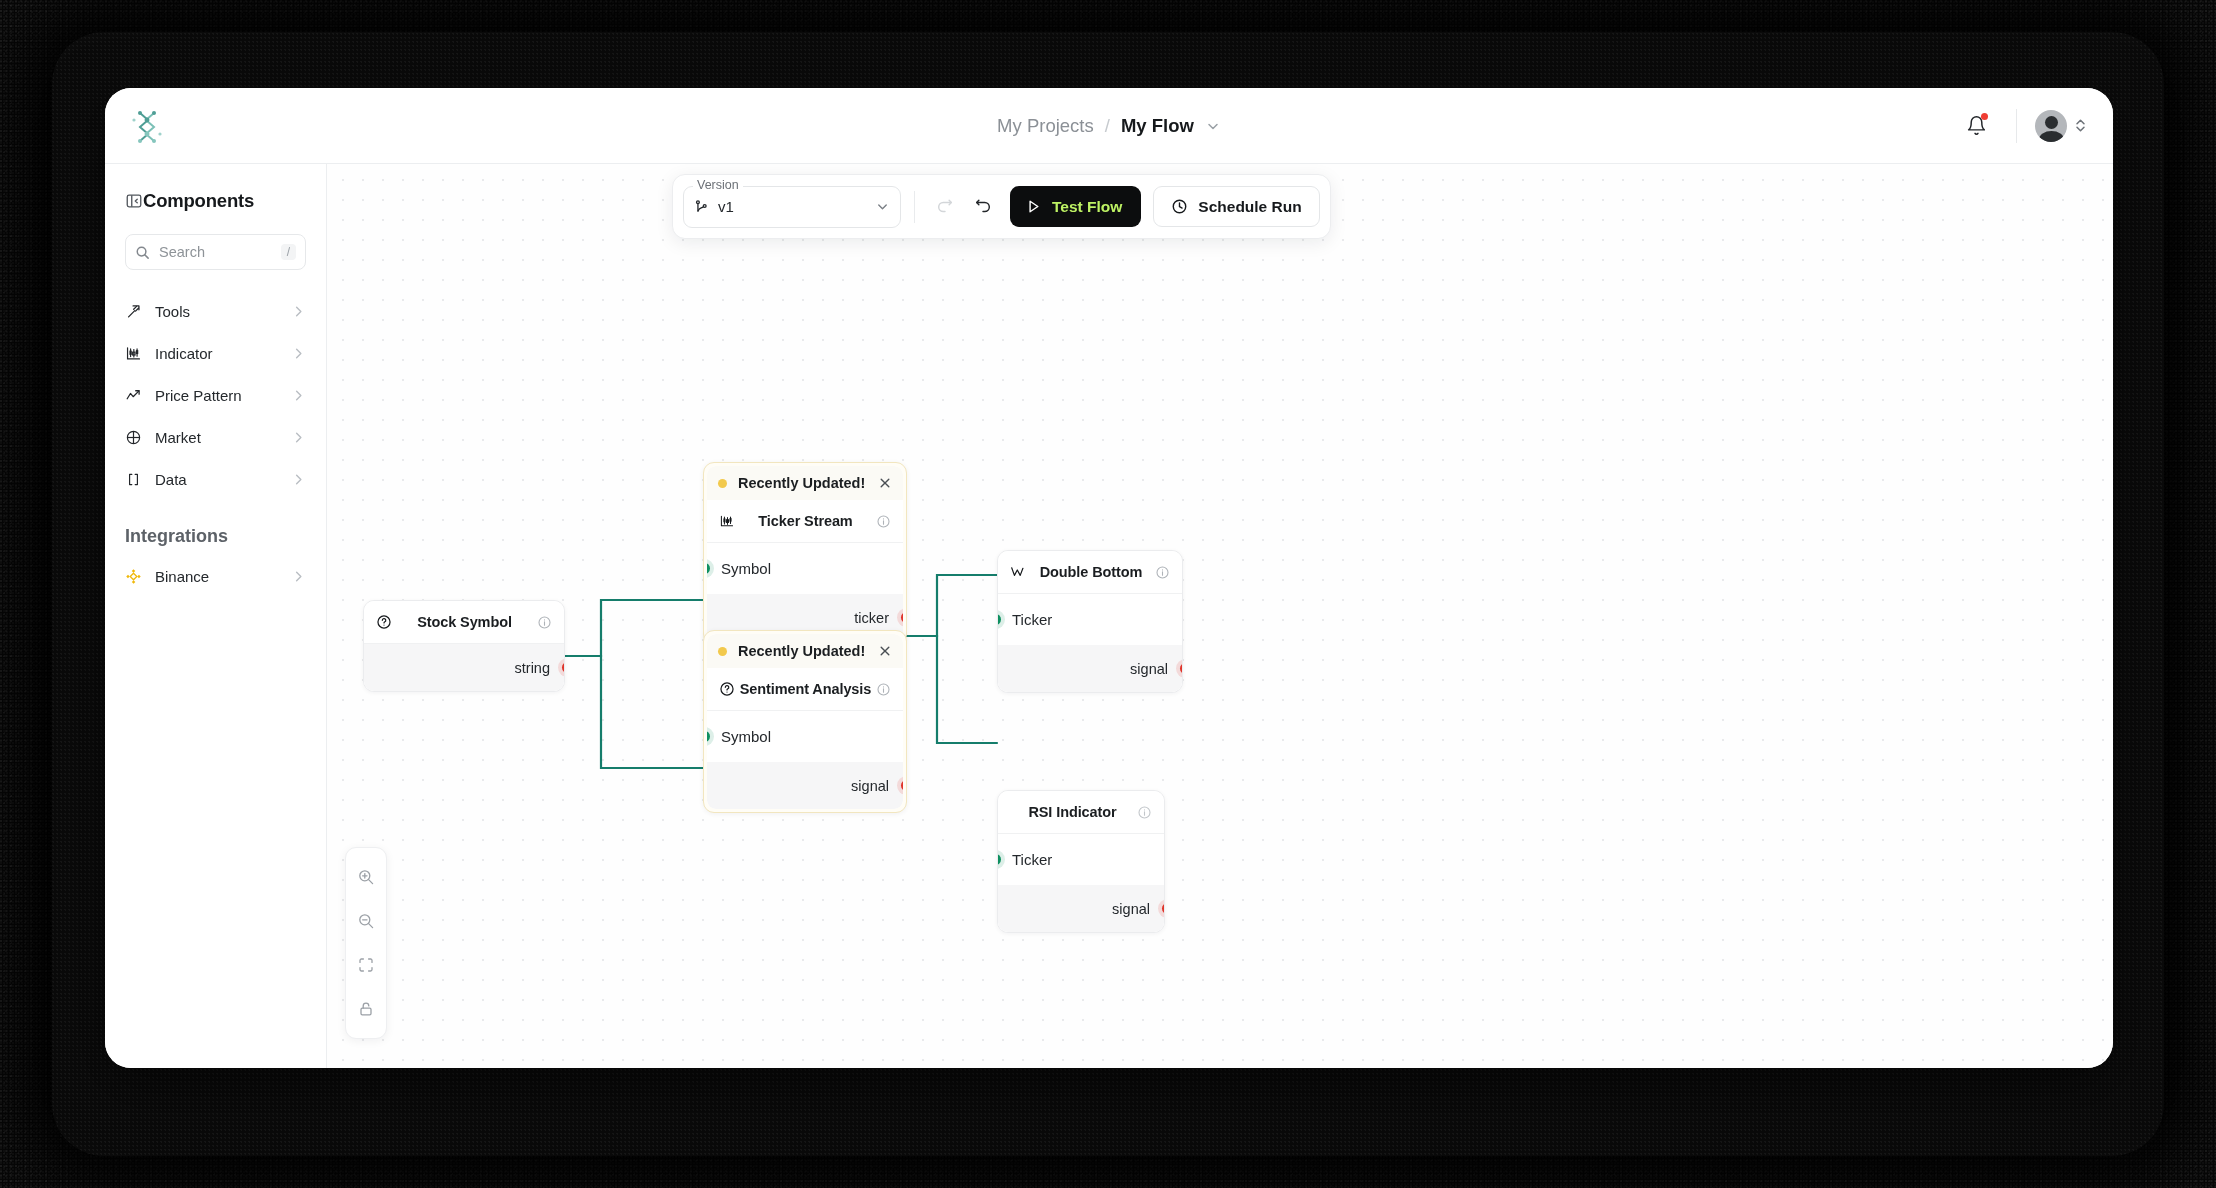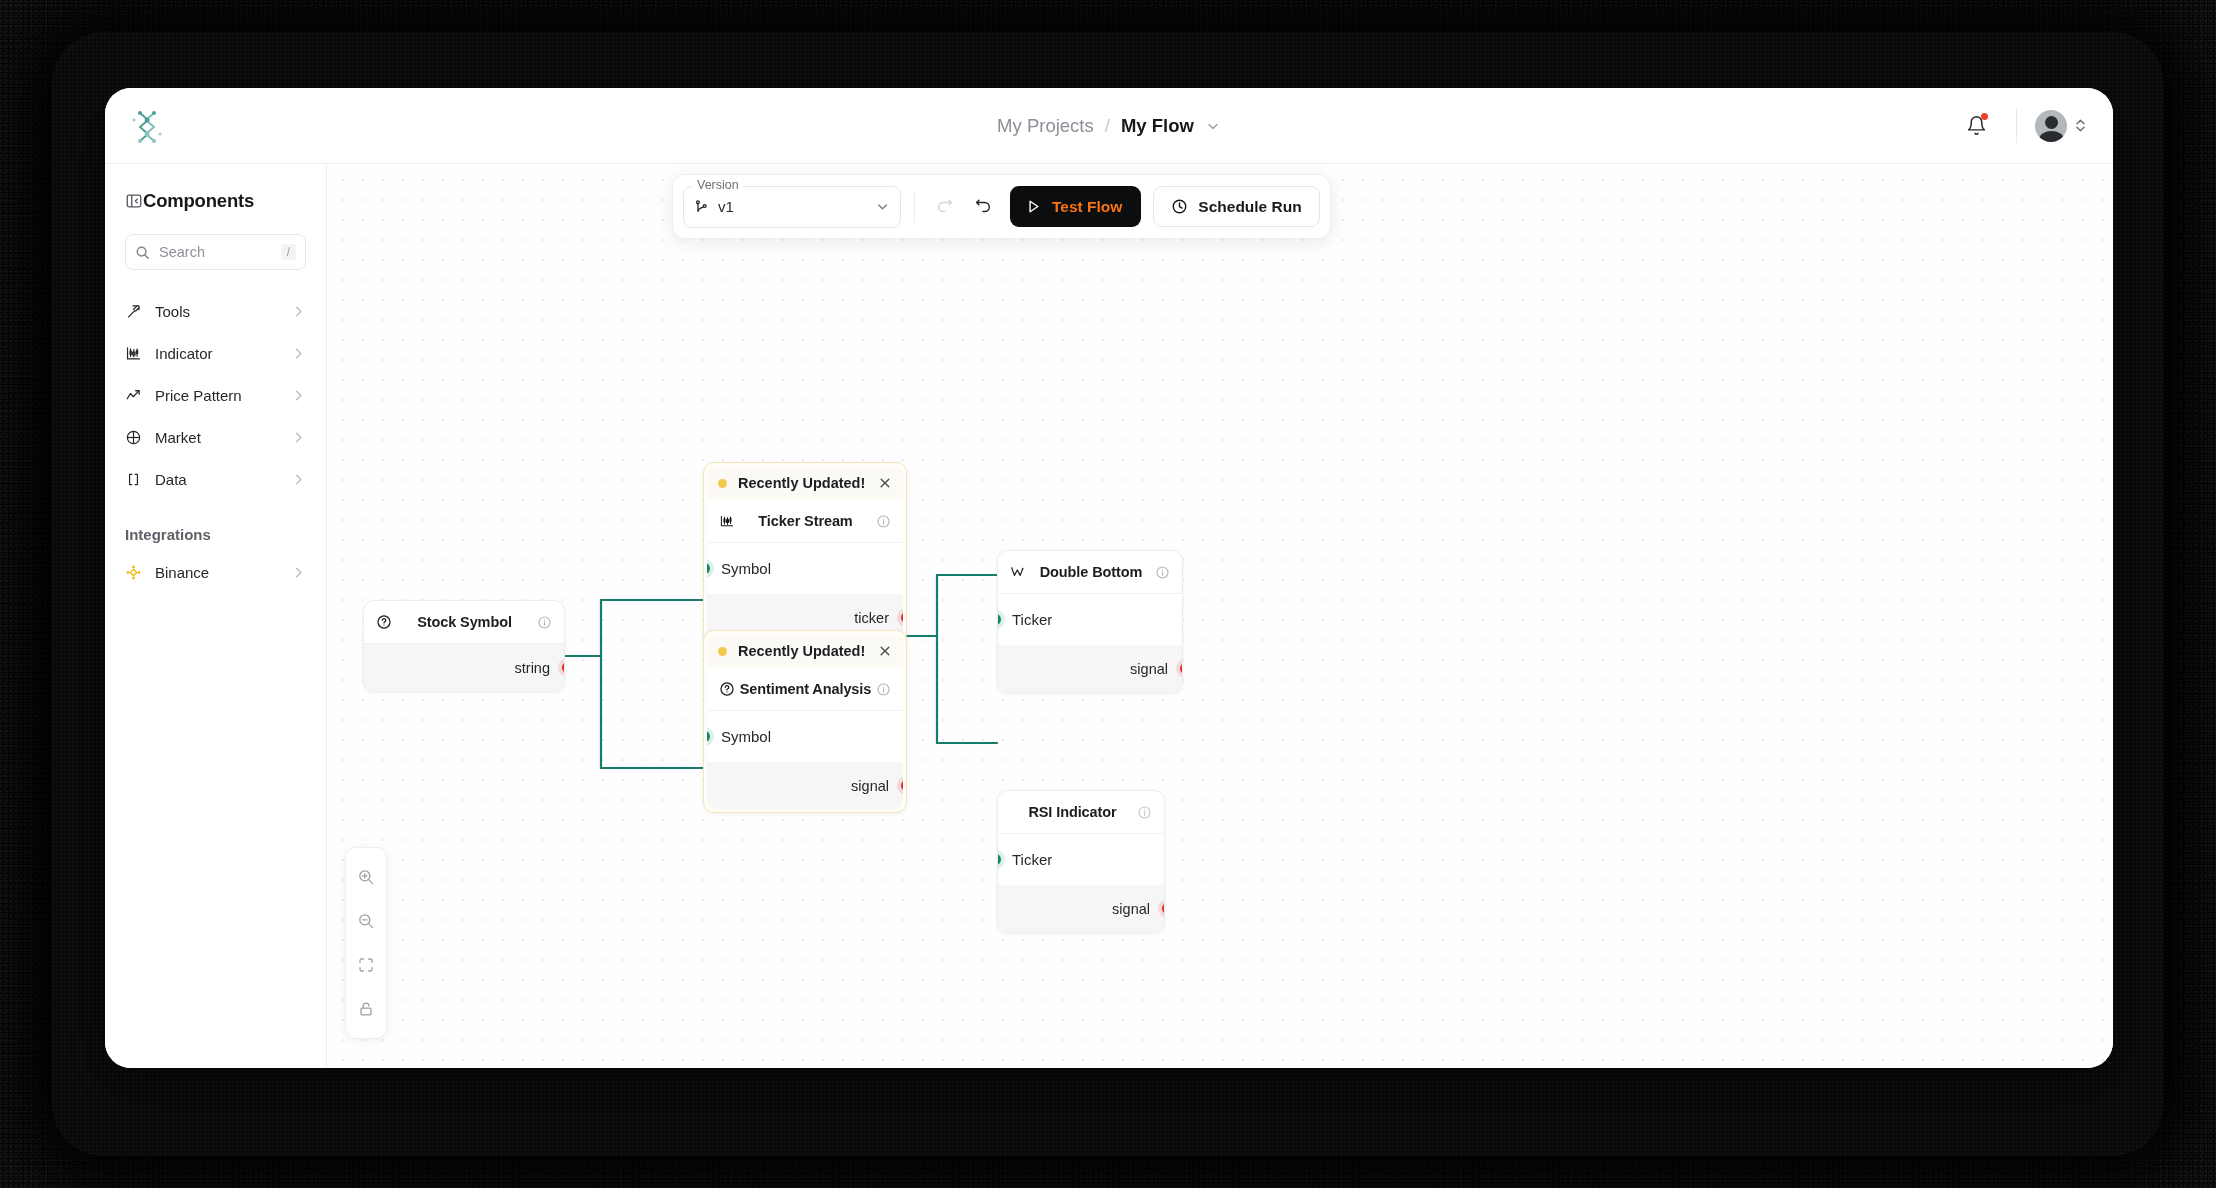--- a/index.html
+++ b/index.html
@@ -156,21 +156,21 @@
     display: flex; align-items: center;
     padding: 0 20px;
     gap: 13px;
     cursor: pointer;
   }
   .nav-label { font-size: 15px; color: #24282c; flex: 1; }
   .nav-chev { color: #b9bec3; display:flex; }
 
   .section-label {
     padding: 26px 20px 8px 20px;
-    font-size: 15px;
+    font-size: 18px;
     font-weight: 700;
     color: #5d6268;
   }
 
   
   .canvas {
     position: relative;
     flex: 1;
     background-color: #fefefe;
     background-image: radial-gradient(#e9eaec 1.15px, transparent 1.15px);
@@ -217,21 +217,21 @@
     width: 34px; height: 34px;
     border-radius: 7px;
     display: flex; align-items: center; justify-content: center;
     cursor: pointer;
     background: transparent; border: none;
   }
   .icon-btn.disabled { cursor: default; }
   .btn-primary {
     height: 41px;
     background: #0c0d0e;
-    color: #f97316;
+    color: #bef264;
     border: none;
     border-radius: 9px;
     display: flex; align-items: center;
     gap: 10px;
     padding: 0 19px 0 15px;
     font-size: 15.5px;
     font-weight: 700;
     font-family: inherit;
     cursor: pointer;
     margin-left: 6px;

